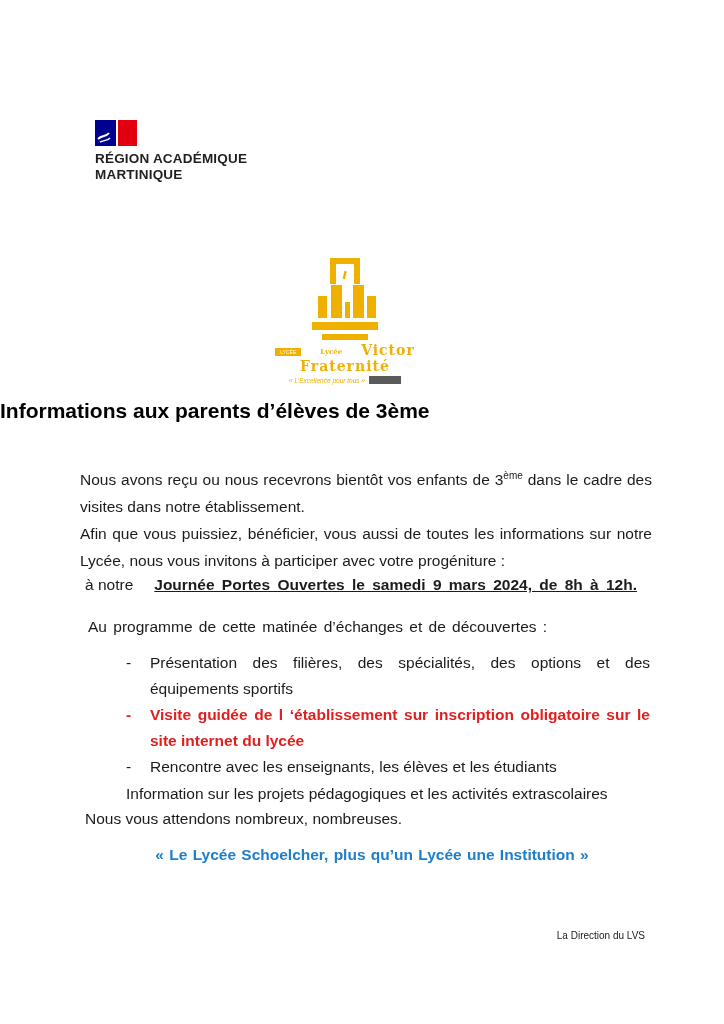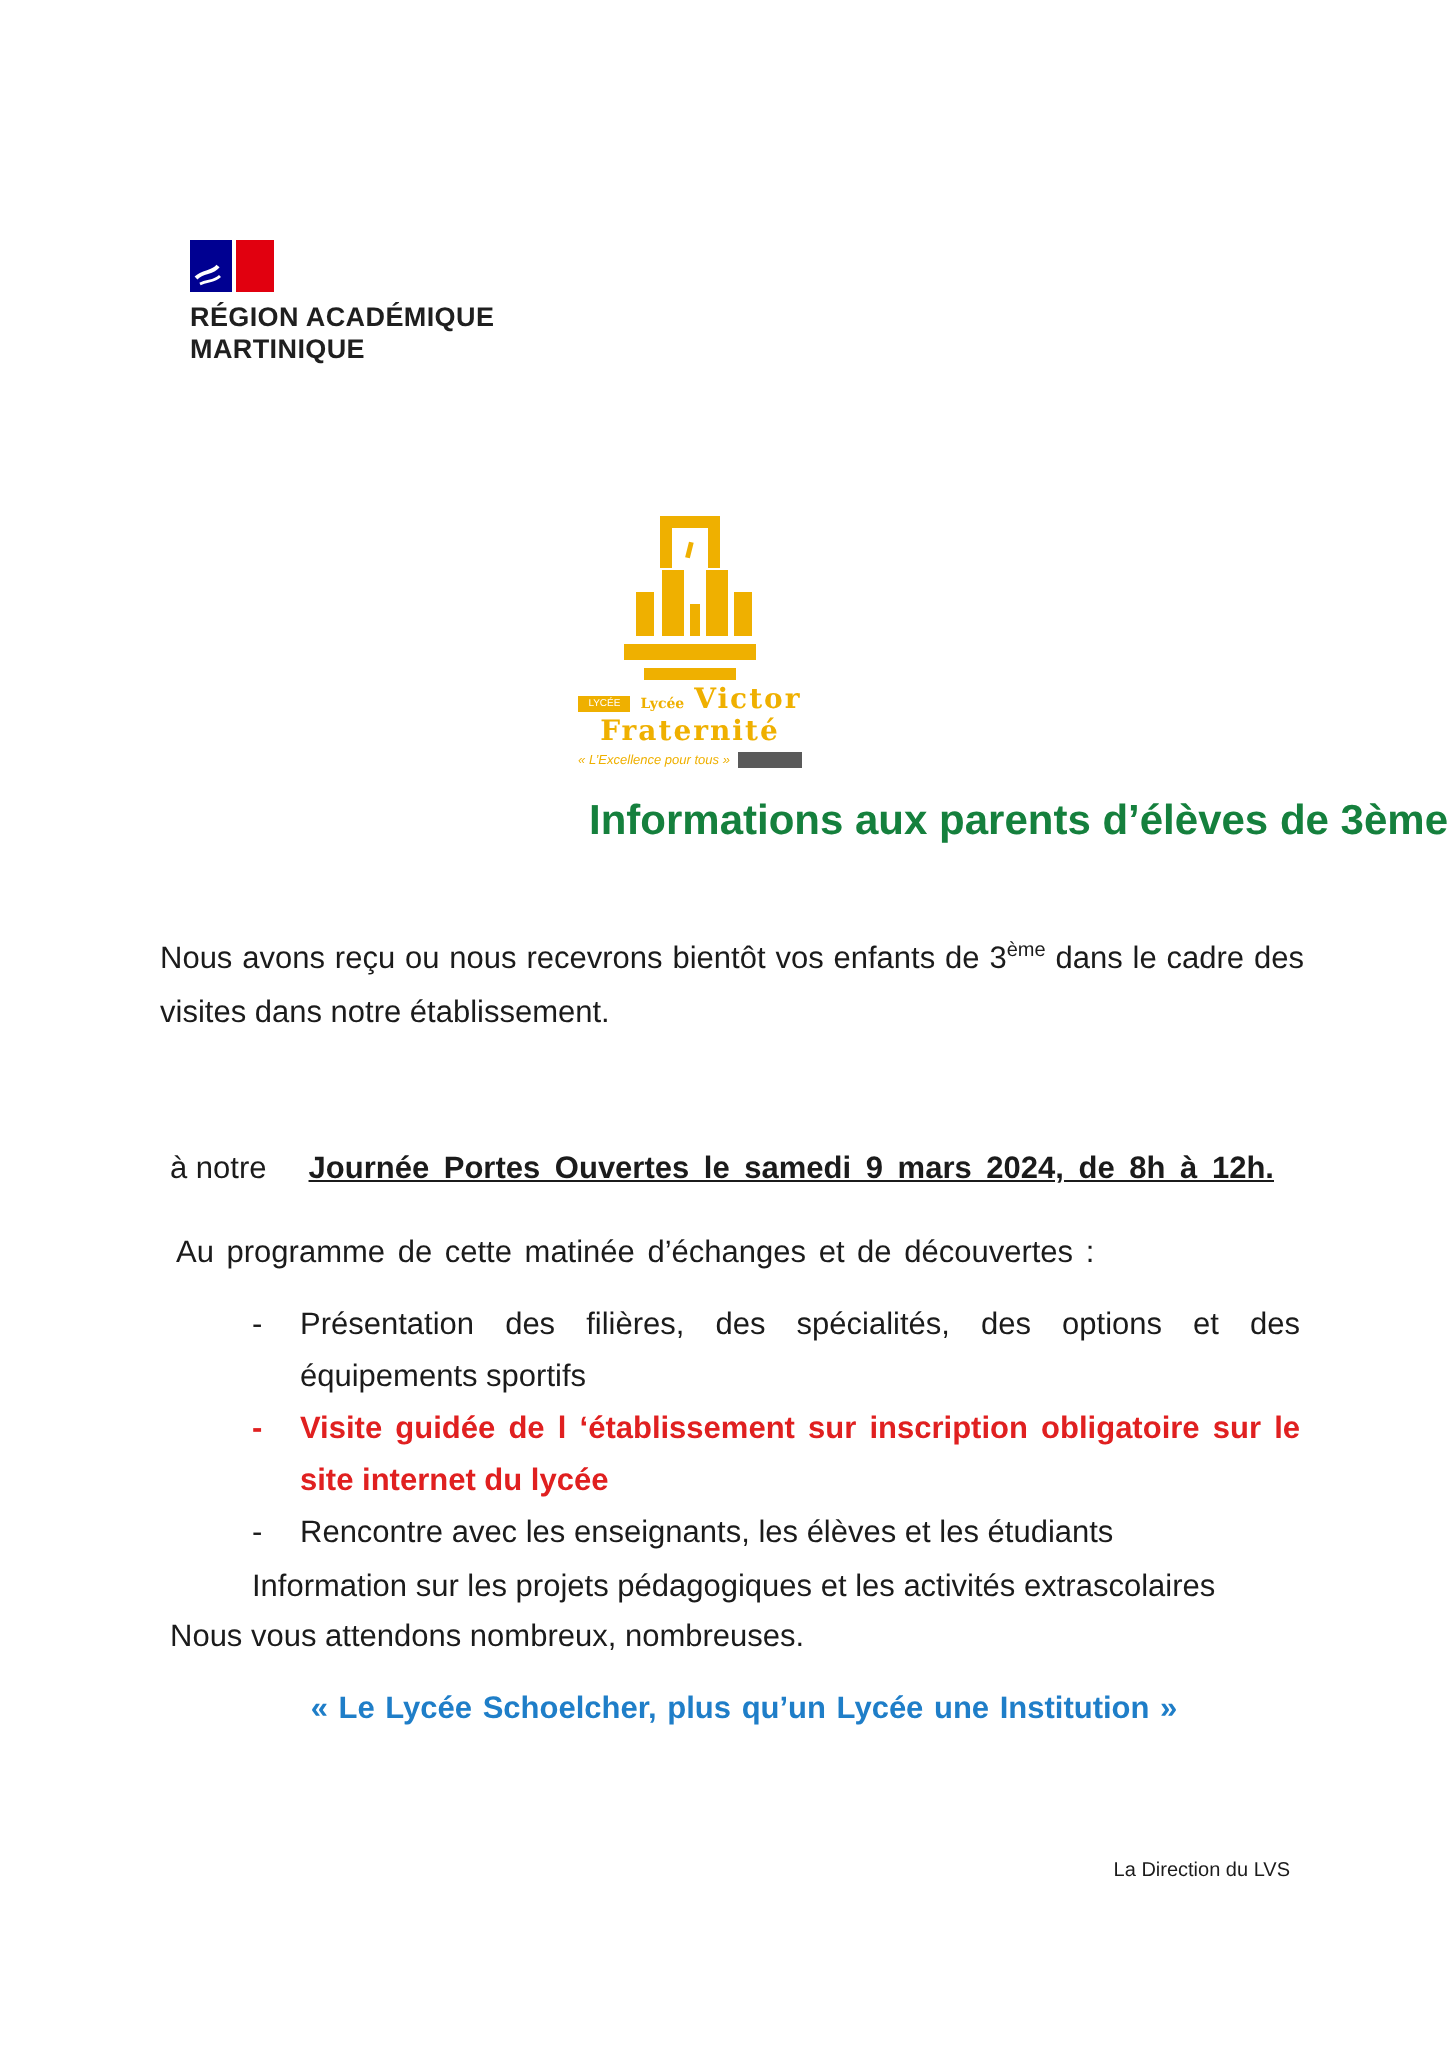--- a/index.html
+++ b/index.html
@@ -21,34 +21,34 @@
          font-size:9px;line-height:10.5px;color:#333;}
   .motto div{white-space:nowrap;}
 
   
   .school-logo{position:absolute;top:258px;left:0;width:100%;
                display:flex;justify-content:center;}
   .school-logo-inner{transform:translateX(-17px);display:flex;
                      flex-direction:column;align-items:center;}
   .school-name{font-family:"DejaVu Serif", serif;font-weight:bold;color:#efb000;
                font-size:14px;line-height:16px;text-align:center;letter-spacing:1px;}
-  .name-line1{display:flex;align-items:flex-end;gap:5px;justify-content:flex-start;}
+  .name-line1{display:flex;align-items:flex-end;gap:19px;justify-content:flex-start;}
   .mini-badge{width:26px;height:8px;background:#efb000;color:#fff;font-size:5px;
               line-height:8px;text-align:center;letter-spacing:0;
               font-family:"Liberation Sans", sans-serif;font-weight:normal;
               margin-bottom:2px;}
   .name-prefix{font-size:7px;letter-spacing:0;line-height:10px;margin-bottom:1px;}
   .tagline-row{display:flex;align-items:center;gap:4px;margin-top:2px;}
   .tagline{font-size:6.5px;font-style:italic;color:#efb000;letter-spacing:0;
            font-family:"Liberation Sans", sans-serif;}
   .tagline-badge{width:32px;height:8px;background:#5a5a5a;}
 
   
-  .doc-title{position:absolute;top:396px;left:0;width:100%;text-align:right;
-             font-weight:bold;font-size:21px;line-height:30px;color:#15803d;}
+  .doc-title{position:absolute;top:396px;left:0;width:100%;text-align:left;
+             font-weight:bold;font-size:21px;line-height:30px;color:#000000;}
 
   
   .intro{position:absolute;top:466px;left:80px;right:72px;
          font-size:15.5px;line-height:27px;text-align:justify;}
   .intro sup{font-size:10px;line-height:0;}
   .jpo-line{position:absolute;top:576px;left:85px;right:50px;font-size:15.5px;}
   .jpo-strong{font-weight:bold;text-decoration:underline;word-spacing:3px;
               margin-left:21px;}
   .program-intro{position:absolute;top:618px;left:88px;font-size:15.5px;
                  word-spacing:2px;}
@@ -118,20 +118,21 @@
   </div>
 </div>
 
 <div class="doc-title">
   <div>Informations aux parents d’élèves de 3ème</div>
 </div>
 
 <div class="intro">
   <span>Nous avons reçu ou nous recevrons bientôt vos enfants de 3</span><sup>ème</sup><span> dans le cadre des visites dans notre établissement.</span>
   <br>
+  <span>Afin que vous puissiez, bénéficier, vous aussi de toutes les informations sur notre Lycée, nous vous invitons à participer avec votre progéniture :</span>
 </div>
 
 <div class="jpo-line">
   <span>à notre</span><span class="jpo-strong">Journée Portes Ouvertes le samedi 9 mars 2024, de 8h à 12h.</span>
 </div>
 
 <div class="program-intro">Au programme de cette matinée d’échanges et de découvertes :</div>
 
 <div class="bullets">
   <div class="bullet-row">

